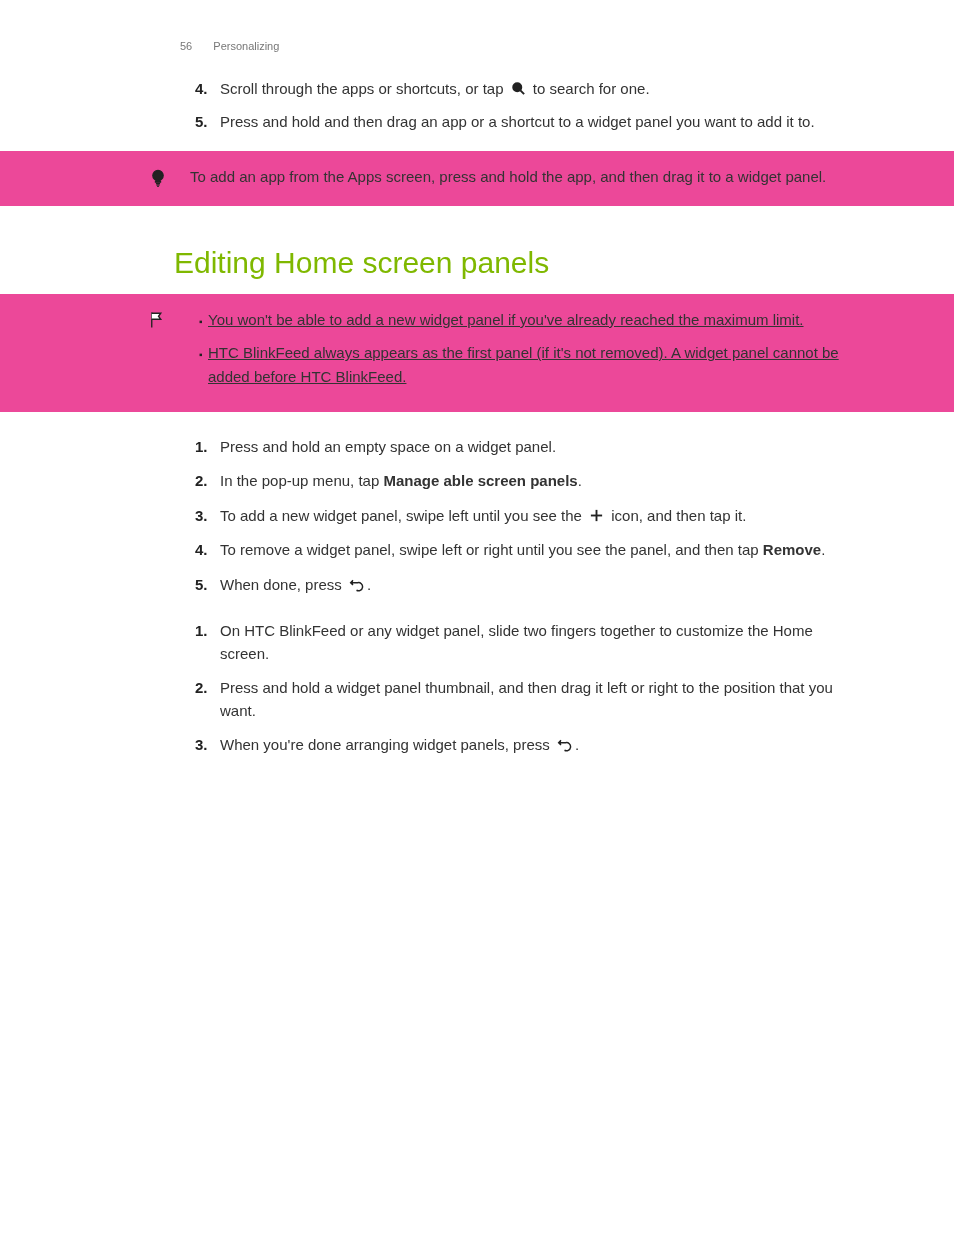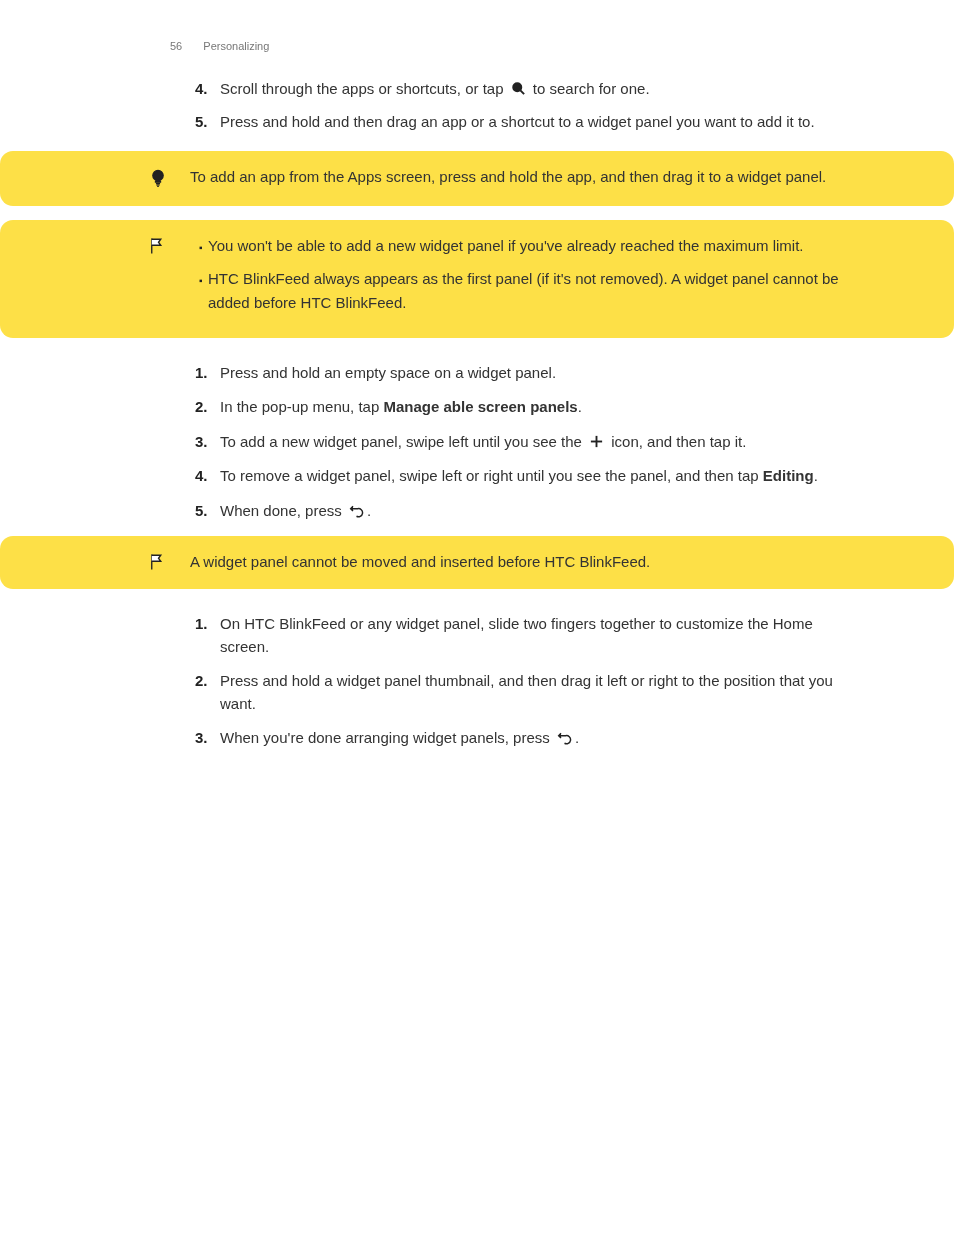--- a/index.html
+++ b/index.html
@@ -11,21 +11,21 @@
     color: #333;
     width: 954px;
   }
   .page {
     padding: 40px 110px 60px 140px;
   }
   .running-header {
     font-size: 11px;
     color: #777;
     margin-bottom: 26px;
-    margin-left: 30px;
+    margin-left: 40px;
   }
   .running-header .page-no { margin-right: 18px; }
 
   .ol-top {
     margin: 0 0 18px 0;
     padding-left: 80px;
     list-style: none;
   }
   .ol-top > li {
     position: relative;
@@ -37,41 +37,41 @@
     left: -25px;
     font-weight: 600;
     color: #222;
   }
   .inline-icon {
     display: inline-block;
     vertical-align: -2px;
     margin: 0 3px;
   }
   .gray-box {
-    background: #fde047;
+    background: #ec4899;
     margin: 14px -110px 14px -140px;
     padding: 14px 110px 14px 140px;
     display: flex;
     align-items: flex-start;
-    border-radius: 13px;
   }
   .gray-box .box-icon {
     width: 28px;
     flex: 0 0 28px;
     margin-left: 8px;
     margin-right: 14px;
     margin-top: 2px;
   }
   .gray-box .box-text {
     flex: 1;
     line-height: 1.55;
   }
   .gray-box ul.box-list {
     margin: 0;
     padding-left: 18px;
+    text-decoration: underline;
   }
   .gray-box ul.box-list li {
     margin-bottom: 10px;
   }
   .gray-box ul.box-list li::marker {
     content: "▪  ";
     font-size: 10px;
     color: #222;
   }
 
@@ -137,20 +137,21 @@
         <path d="M9 15 v2 h6 v-2"></path>
         <line x1="9.5" y1="18.5" x2="14.5" y2="18.5"></line>
         <line x1="10" y1="20.3" x2="14" y2="20.3"></line>
         <line x1="11" y1="22" x2="13" y2="22"></line>
         <path d="M12 5 a3 3 0 0 0 -3 3"></path>
       </svg>
     </div>
     <div class="box-text">To add an app from the Apps screen, press and hold the app, and then drag it to a widget panel.</div>
   </div>
 
+  <h1 class="section">Editing Home screen panels</h1>
 
 
   <div class="gray-box">
     <div class="box-icon">
       <svg viewBox="0 0 24 24" width="18" height="20" fill="none" stroke="#222" stroke-width="1.8">
         <line x1="5" y1="2" x2="5" y2="22"></line>
         <path d="M5 3 h12 l-3 4 l3 4 h-12" fill="#fff"></path>
       </svg>
     </div>
     <div class="box-text">
@@ -161,37 +162,28 @@
     </div>
   </div>
 
   <ol class="ol-numbered">
       <li><span class="num">1.</span>Press and hold an empty space on a widget panel.</li>
       <li><span class="num">2.</span>In the pop-up menu, tap <span class="strong">Manage able screen panels</span>.</li>
       <li><span class="num">3.</span>To add a new widget panel, swipe left until you see the <svg class="inline-icon" width="15" height="15" viewBox="0 0 24 24" fill="none" stroke="#222" stroke-width="3">
           <line x1="12" y1="3" x2="12" y2="21"></line>
           <line x1="3" y1="12" x2="21" y2="12"></line>
         </svg> icon, and then tap it.</li>
-      <li><span class="num">4.</span>To remove a widget panel, swipe left or right until you see the panel, and then tap <span class="strong">Editing</span>.</li>
+      <li><span class="num">4.</span>To remove a widget panel, swipe left or right until you see the panel, and then tap <span class="strong">Remove</span>.</li>
       <li><span class="num">5.</span>When done, press <svg class="inline-icon" width="15" height="14" viewBox="0 0 24 24" fill="none" stroke="#222" stroke-width="2.5">
           <path d="M6 4 L2 8 L6 12" fill="#222"></path>
           <path d="M3 8 h11 a7 7 0 1 1 -2 13" fill="none"></path>
         </svg>.</li>
     </ol>
 
 
-  <div class="gray-box">
-    <div class="box-icon">
-      <svg viewBox="0 0 24 24" width="18" height="20" fill="none" stroke="#222" stroke-width="1.8">
-        <line x1="5" y1="2" x2="5" y2="22"></line>
-        <path d="M5 3 h12 l-3 4 l3 4 h-12" fill="#fff"></path>
-      </svg>
-    </div>
-    <div class="box-text">A widget panel cannot be moved and inserted before HTC BlinkFeed.</div>
-  </div>
 
   <ol class="ol-numbered">
       <li><span class="num">1.</span>On HTC BlinkFeed or any widget panel, slide two fingers together to customize the Home screen.</li>
       <li><span class="num">2.</span>Press and hold a widget panel thumbnail, and then drag it left or right to the position that you want.</li>
       <li><span class="num">3.</span>When you're done arranging widget panels, press <svg class="inline-icon" width="15" height="14" viewBox="0 0 24 24" fill="none" stroke="#222" stroke-width="2.5">
           <path d="M6 4 L2 8 L6 12" fill="#222"></path>
           <path d="M3 8 h11 a7 7 0 1 1 -2 13" fill="none"></path>
         </svg>.</li>
     </ol>
 

